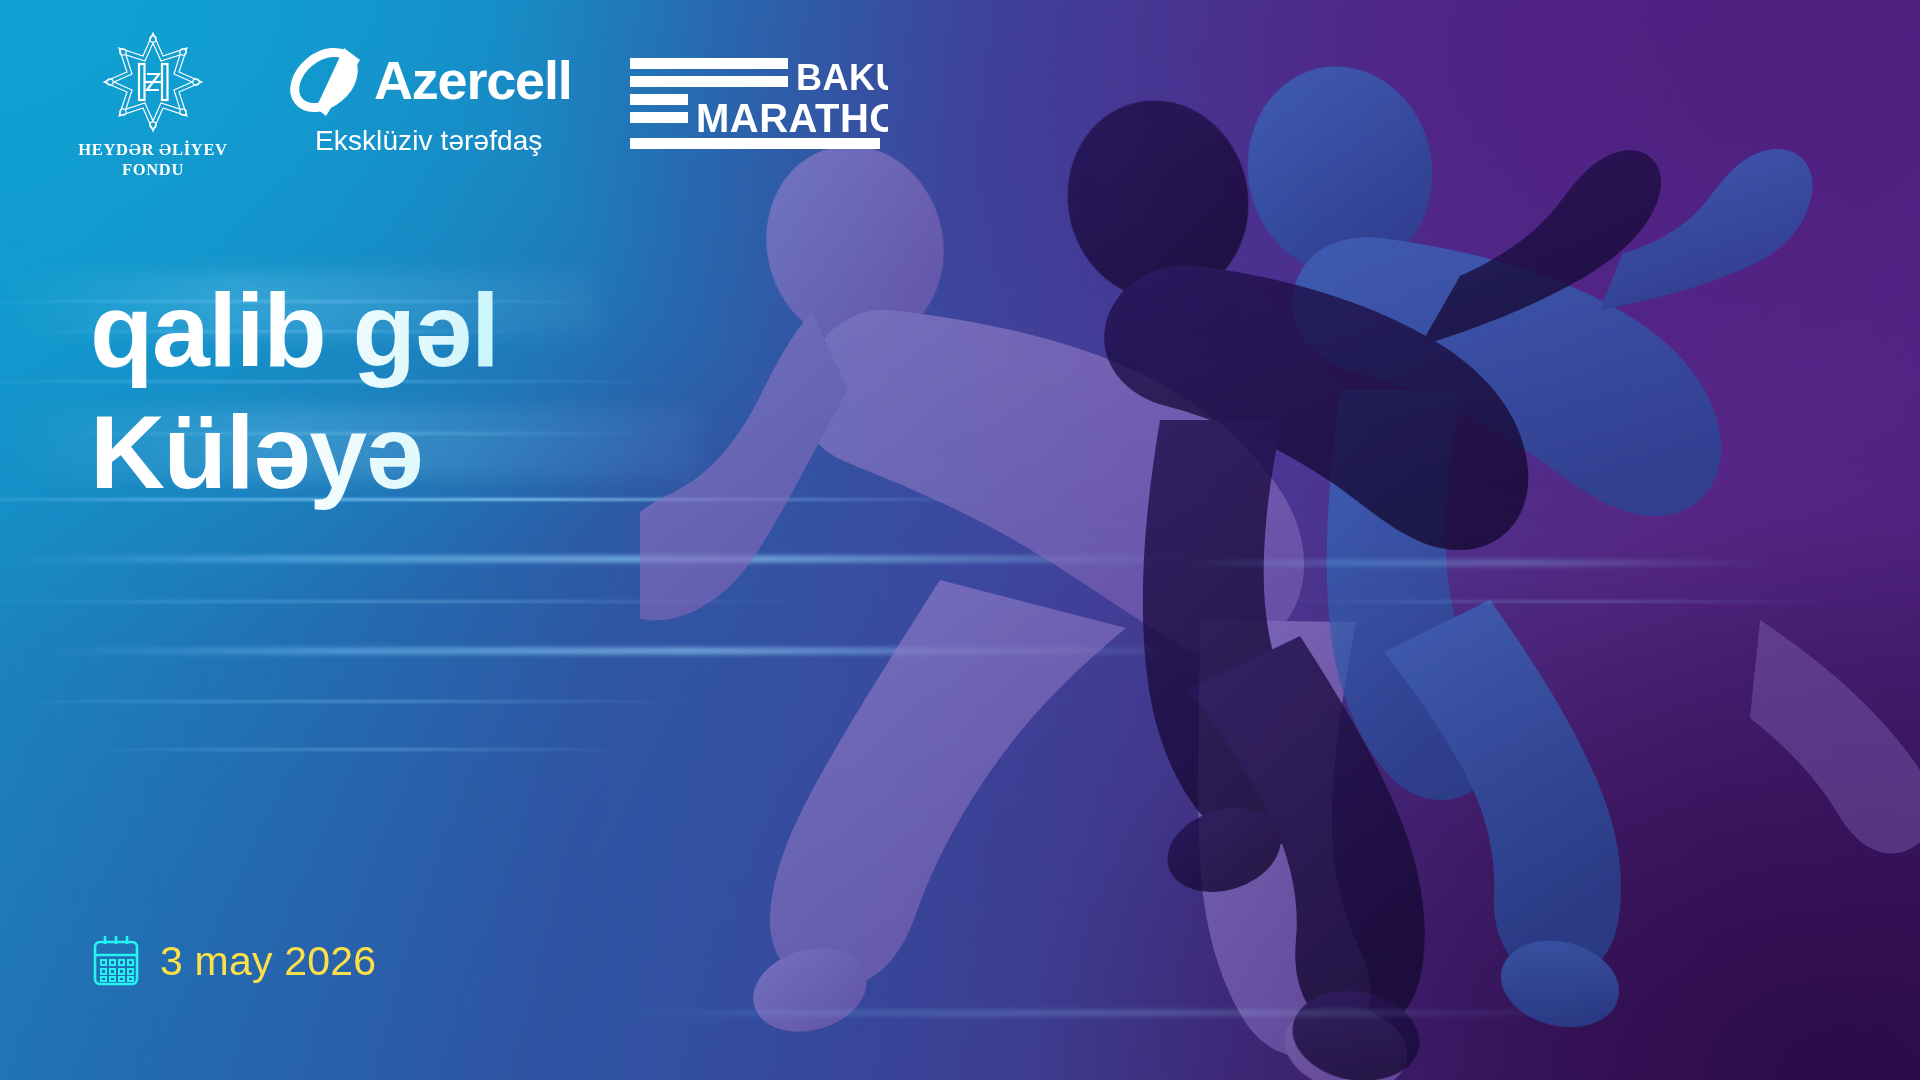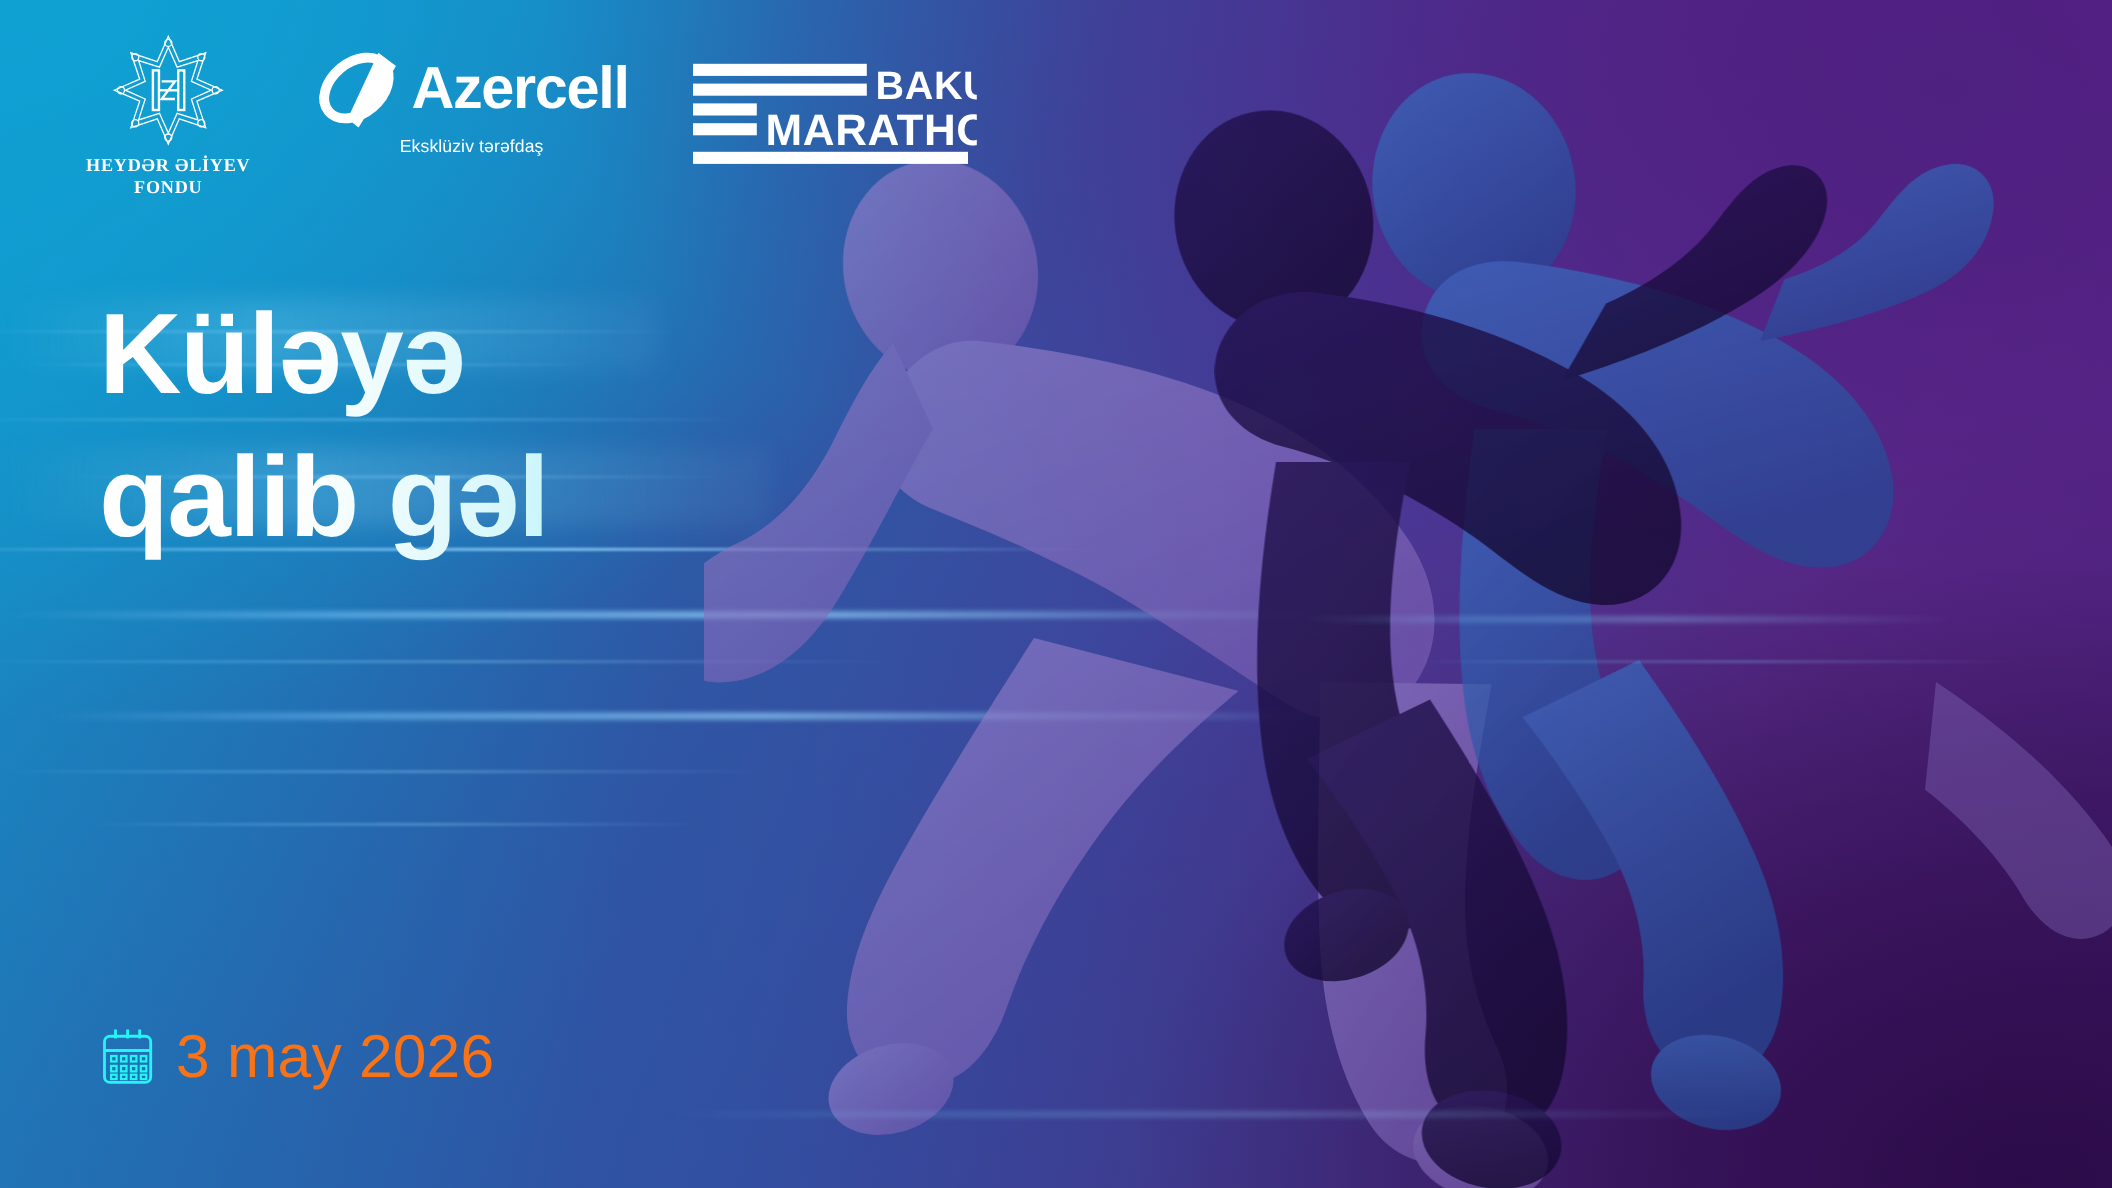--- a/index.html
+++ b/index.html
@@ -99,21 +99,21 @@
   .azercell-word {
     color:#ffffff;
     font-size:54px;
     font-weight:bold;
     letter-spacing:-1.2px;
     line-height:1;
   }
   .azercell-tag {
     margin-top:7px;
     color:#ffffff;
-    font-size:16px;
+    font-size:28px;
     letter-spacing:0.1px;
   }
 
   
   .bakum { padding-top:26px; position:relative; }
   .bakum svg { display:block; }
 
   
   .headline {
     position:absolute;
@@ -135,22 +135,22 @@
   .headline-line.l2 { margin-top:8px; }
 
   
   .date-row {
     position:absolute;
     left:92px; bottom:92px;
     display:flex; align-items:center; gap:18px;
   }
   .cal-icon { width:50px; height:54px; }
   .date-text {
-    color:#f97316;
-    font-size:55px;
+    color:#fde047;
+    font-size:41px;
     letter-spacing:0.2px;
     line-height:1;
   }
 </style>
 </head>
 <body>
 
 <div class="banner">
 
   <div class="bg-base"></div>
@@ -360,22 +360,22 @@
 
           <text x="166" y="40" font-family="Liberation Sans, sans-serif" font-size="36" font-weight="bold" letter-spacing="0.5">BAKU</text>
 
           <text x="66" y="82" font-family="Liberation Sans, sans-serif" font-size="40" font-weight="bold" letter-spacing="0.5">MARATHON</text>
         </g>
       </svg>
     </div>
   </div>
 
   <div class="headline">
+    <div class="headline-line l2">qalib gəl</div>
     <div class="headline-line l1">Küləyə</div>
-    <div class="headline-line l2">qalib gəl</div>
   </div>
 
   <div class="date-row">
     <svg class="cal-icon" viewBox="0 0 50 54" fill="none" stroke="#25f4f4" stroke-width="2.6">
 
       <path d="M13 2 v8"></path>
         <path d="M24 2 v8"></path>
         <path d="M35 2 v8"></path>
 
       <rect x="3" y="8" width="42" height="42" rx="5"></rect>

